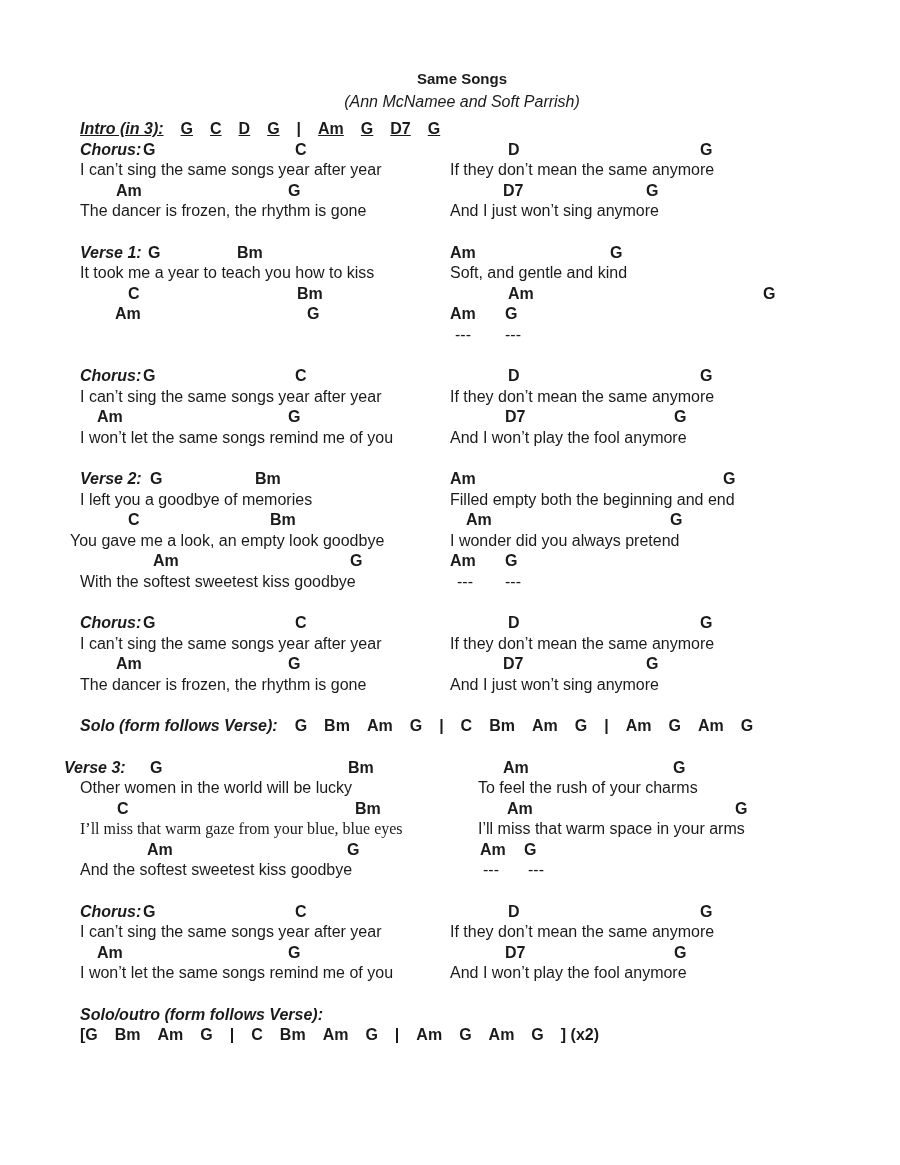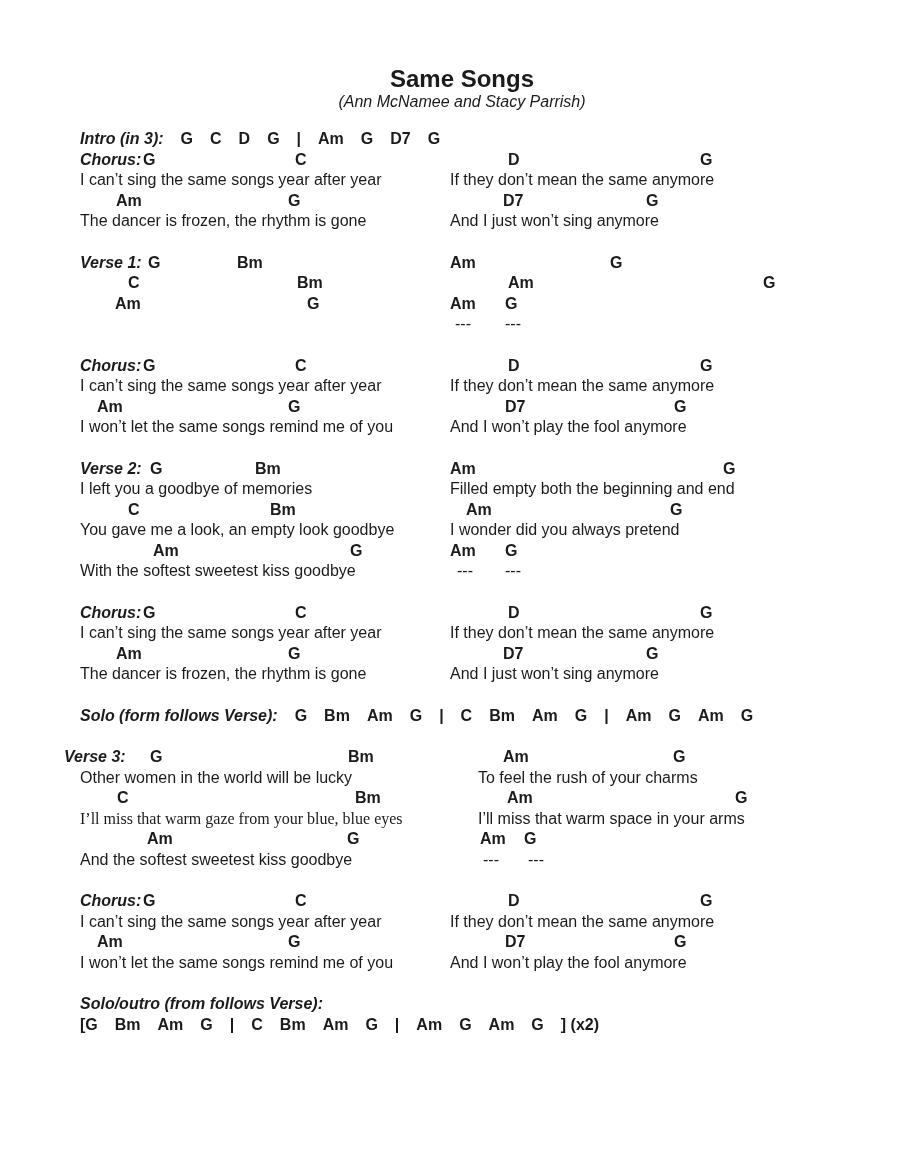--- a/index.html
+++ b/index.html
@@ -8,43 +8,43 @@
     width: 900px;
     height: 1165px;
     background: #ffffff;
     color: #1b1b1b;
     font-family: "Liberation Sans", sans-serif;
     font-size: 16px;
     line-height: 20.5px;
     overflow: hidden;
   }
   .header { padding-top: 66px; margin-left: 24px; text-align: center; }
-  .title   { font-size: 24px; font-weight: bold; line-height: 26px; }
+  .title   { font-size: 15px; font-weight: bold; line-height: 26px; }
   .subtitle{ font-size: 16px; font-style: italic; line-height: 19px; }
 
   .section { margin-top: 21px; }
-  .section[data-name="section-intro"]    { margin-top: 18px; }
+  .section[data-name="section-intro"]    { margin-top: 8px; text-decoration: underline; }
   .section[data-name="section-chorus-1"] { margin-top: 0; }
 
   .row { position: relative; height: 20.5px; }
   .row.pos  span { position: absolute; top: 0; white-space: pre; }
   .row.free { display: flex; align-items: baseline; gap: 17px; padding-left: 80px; }
   .row.free span { white-space: pre; }
 
   .chord { font-weight: bold; }
   .label { font-weight: bold; font-style: italic; }
   .lyric { font-weight: normal; }
 </style>
 </head>
 <body>
 
 <div class="page" data-name="chord-sheet-page">
   <div class="header" data-name="song-header">
     <div class="title" data-name="song-title">Same Songs</div>
-    <div class="subtitle" data-name="song-authors">(Ann McNamee and Stacy Parrish)</div>
+    <div class="subtitle" data-name="song-authors">(Ann McNamee and Soft Parrish)</div>
   </div>
   <div id="sheet-body" data-name="sheet-body">
       <div class="section" data-name="section-intro">
         <div class="row free" data-name="intro-row">
           <span class="label" data-name="section-label">Intro (in 3):</span>
           <span class="chord" data-name="chord-symbol">G</span>
           <span class="chord" data-name="chord-symbol">C</span>
           <span class="chord" data-name="chord-symbol">D</span>
           <span class="chord" data-name="chord-symbol">G</span>
           <span class="chord" data-name="chord-symbol">|</span>
@@ -79,20 +79,24 @@
       </div>
       <div class="section" data-name="section-verse-1">
         <div class="row pos" data-name="verse-1-row">
           <span class="label" data-name="section-label" style="left: 80px;">Verse 1:</span>
           <span class="chord" data-name="chord-symbol" style="left: 148px;">G</span>
           <span class="chord" data-name="chord-symbol" style="left: 237px;">Bm</span>
           <span class="chord" data-name="chord-symbol" style="left: 450px;">Am</span>
           <span class="chord" data-name="chord-symbol" style="left: 610px;">G</span>
         </div>
         <div class="row pos" data-name="verse-1-row">
+          <span class="lyric" data-name="lyric-text" style="left: 80px;">It took me a year to teach you how to kiss</span>
+          <span class="lyric" data-name="lyric-text" style="left: 450px;">Soft, and gentle and kind</span>
+        </div>
+        <div class="row pos" data-name="verse-1-row">
           <span class="chord" data-name="chord-symbol" style="left: 128px;">C</span>
           <span class="chord" data-name="chord-symbol" style="left: 297px;">Bm</span>
           <span class="chord" data-name="chord-symbol" style="left: 508px;">Am</span>
           <span class="chord" data-name="chord-symbol" style="left: 763px;">G</span>
         </div>
         <div class="row pos" data-name="verse-1-row">
           <span class="chord" data-name="chord-symbol" style="left: 115px;">Am</span>
           <span class="chord" data-name="chord-symbol" style="left: 307px;">G</span>
           <span class="chord" data-name="chord-symbol" style="left: 450px;">Am</span>
           <span class="chord" data-name="chord-symbol" style="left: 505px;">G</span>
@@ -137,21 +141,21 @@
           <span class="lyric" data-name="lyric-text" style="left: 80px;">I left you a goodbye of memories</span>
           <span class="lyric" data-name="lyric-text" style="left: 450px;">Filled empty both the beginning and end</span>
         </div>
         <div class="row pos" data-name="verse-2-row">
           <span class="chord" data-name="chord-symbol" style="left: 128px;">C</span>
           <span class="chord" data-name="chord-symbol" style="left: 270px;">Bm</span>
           <span class="chord" data-name="chord-symbol" style="left: 466px;">Am</span>
           <span class="chord" data-name="chord-symbol" style="left: 670px;">G</span>
         </div>
         <div class="row pos" data-name="verse-2-row">
-          <span class="lyric" data-name="lyric-text" style="left: 80px;">You gave me a look, an empty look goodbye</span>
+          <span class="lyric" data-name="lyric-text" style="left: 70px;">You gave me a look, an empty look goodbye</span>
           <span class="lyric" data-name="lyric-text" style="left: 450px;">I wonder did you always pretend</span>
         </div>
         <div class="row pos" data-name="verse-2-row">
           <span class="chord" data-name="chord-symbol" style="left: 153px;">Am</span>
           <span class="chord" data-name="chord-symbol" style="left: 350px;">G</span>
           <span class="chord" data-name="chord-symbol" style="left: 450px;">Am</span>
           <span class="chord" data-name="chord-symbol" style="left: 505px;">G</span>
         </div>
         <div class="row pos" data-name="verse-2-row">
           <span class="lyric" data-name="lyric-text" style="left: 80px;">With the softest sweetest kiss goodbye</span>
@@ -253,21 +257,21 @@
           <span class="chord" data-name="chord-symbol" style="left: 505px;">D7</span>
           <span class="chord" data-name="chord-symbol" style="left: 674px;">G</span>
         </div>
         <div class="row pos" data-name="chorus-4-row">
           <span class="lyric" data-name="lyric-text" style="left: 80px;">I won’t let the same songs remind me of you</span>
           <span class="lyric" data-name="lyric-text" style="left: 450px;">And I won’t play the fool anymore</span>
         </div>
       </div>
       <div class="section" data-name="section-outro">
         <div class="row pos" data-name="outro-row">
-          <span class="label" data-name="section-label" style="left: 80px;">Solo/outro (from follows Verse):</span>
+          <span class="label" data-name="section-label" style="left: 80px;">Solo/outro (form follows Verse):</span>
         </div>
         <div class="row free" data-name="outro-row">
           <span class="chord" data-name="chord-symbol">[G</span>
           <span class="chord" data-name="chord-symbol">Bm</span>
           <span class="chord" data-name="chord-symbol">Am</span>
           <span class="chord" data-name="chord-symbol">G</span>
           <span class="chord" data-name="chord-symbol">|</span>
           <span class="chord" data-name="chord-symbol">C</span>
           <span class="chord" data-name="chord-symbol">Bm</span>
           <span class="chord" data-name="chord-symbol">Am</span>

